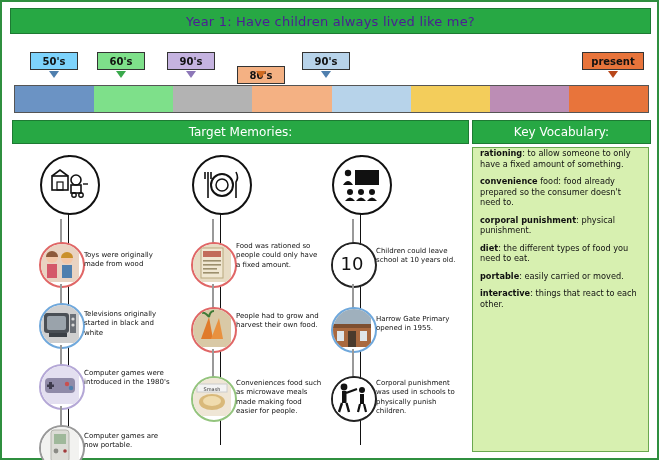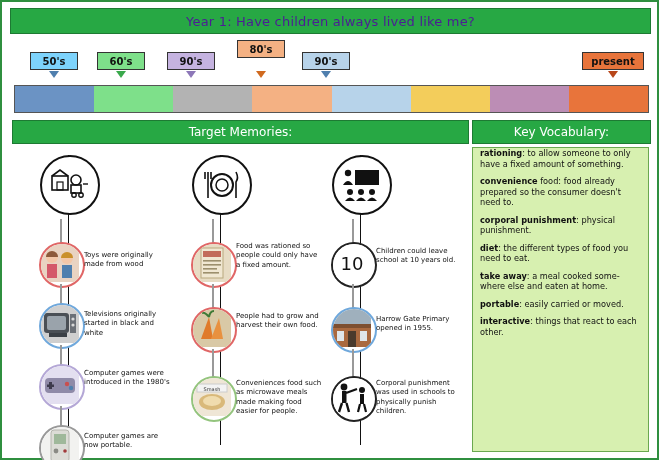--- a/index.html
+++ b/index.html
@@ -104,21 +104,21 @@
   <div class="decade" style="left:95px;top:50px;width:48px;background:#7ee08a;">
     <span>60's</span>
   </div>
   <div class="arrow" style="left:114px;top:69px;border-top:7px solid #3aa94c;"></div>
 
   <div class="decade" style="left:165px;top:50px;width:48px;background:#c5b3e0;">
     <span>90's</span>
   </div>
   <div class="arrow" style="left:184px;top:69px;border-top:7px solid #8d77b8;"></div>
 
-  <div class="decade" style="left:235px;top:38px;width:48px;background:#f4b183;">
+  <div class="decade" style="left:235px;top:64px;width:48px;background:#f4b183;">
     <span>80's</span>
   </div>
   <div class="arrow" style="left:254px;top:69px;border-top:7px solid #d06a1f;"></div>
 
   <div class="decade" style="left:300px;top:50px;width:48px;background:#b7d3ea;">
     <span>90's</span>
   </div>
   <div class="arrow" style="left:319px;top:69px;border-top:7px solid #4f7fae;"></div>
 
   <div class="decade" style="left:580px;top:50px;width:62px;background:#e8743b;">
@@ -340,23 +340,20 @@
     <div class="vocab-entry">
       <b>convenience</b><span> food: food already prepared so the consumer doesn't need to.</span>
     </div>
     <div class="vocab-entry">
       <b>corporal punishment</b><span>: physical punishment.</span>
     </div>
     <div class="vocab-entry">
       <b>diet</b><span>: the different types of food you need to eat.</span>
     </div>
     <div class="vocab-entry">
-      <b>take away</b><span>: a meal cooked some-where else and eaten at home.</span>
-    </div>
-    <div class="vocab-entry">
       <b>portable</b><span>: easily carried or moved.</span>
     </div>
     <div class="vocab-entry">
       <b>interactive</b><span>: things that react to each other.</span>
     </div>
   </div>
 
 </div>
 
 </body></html>

